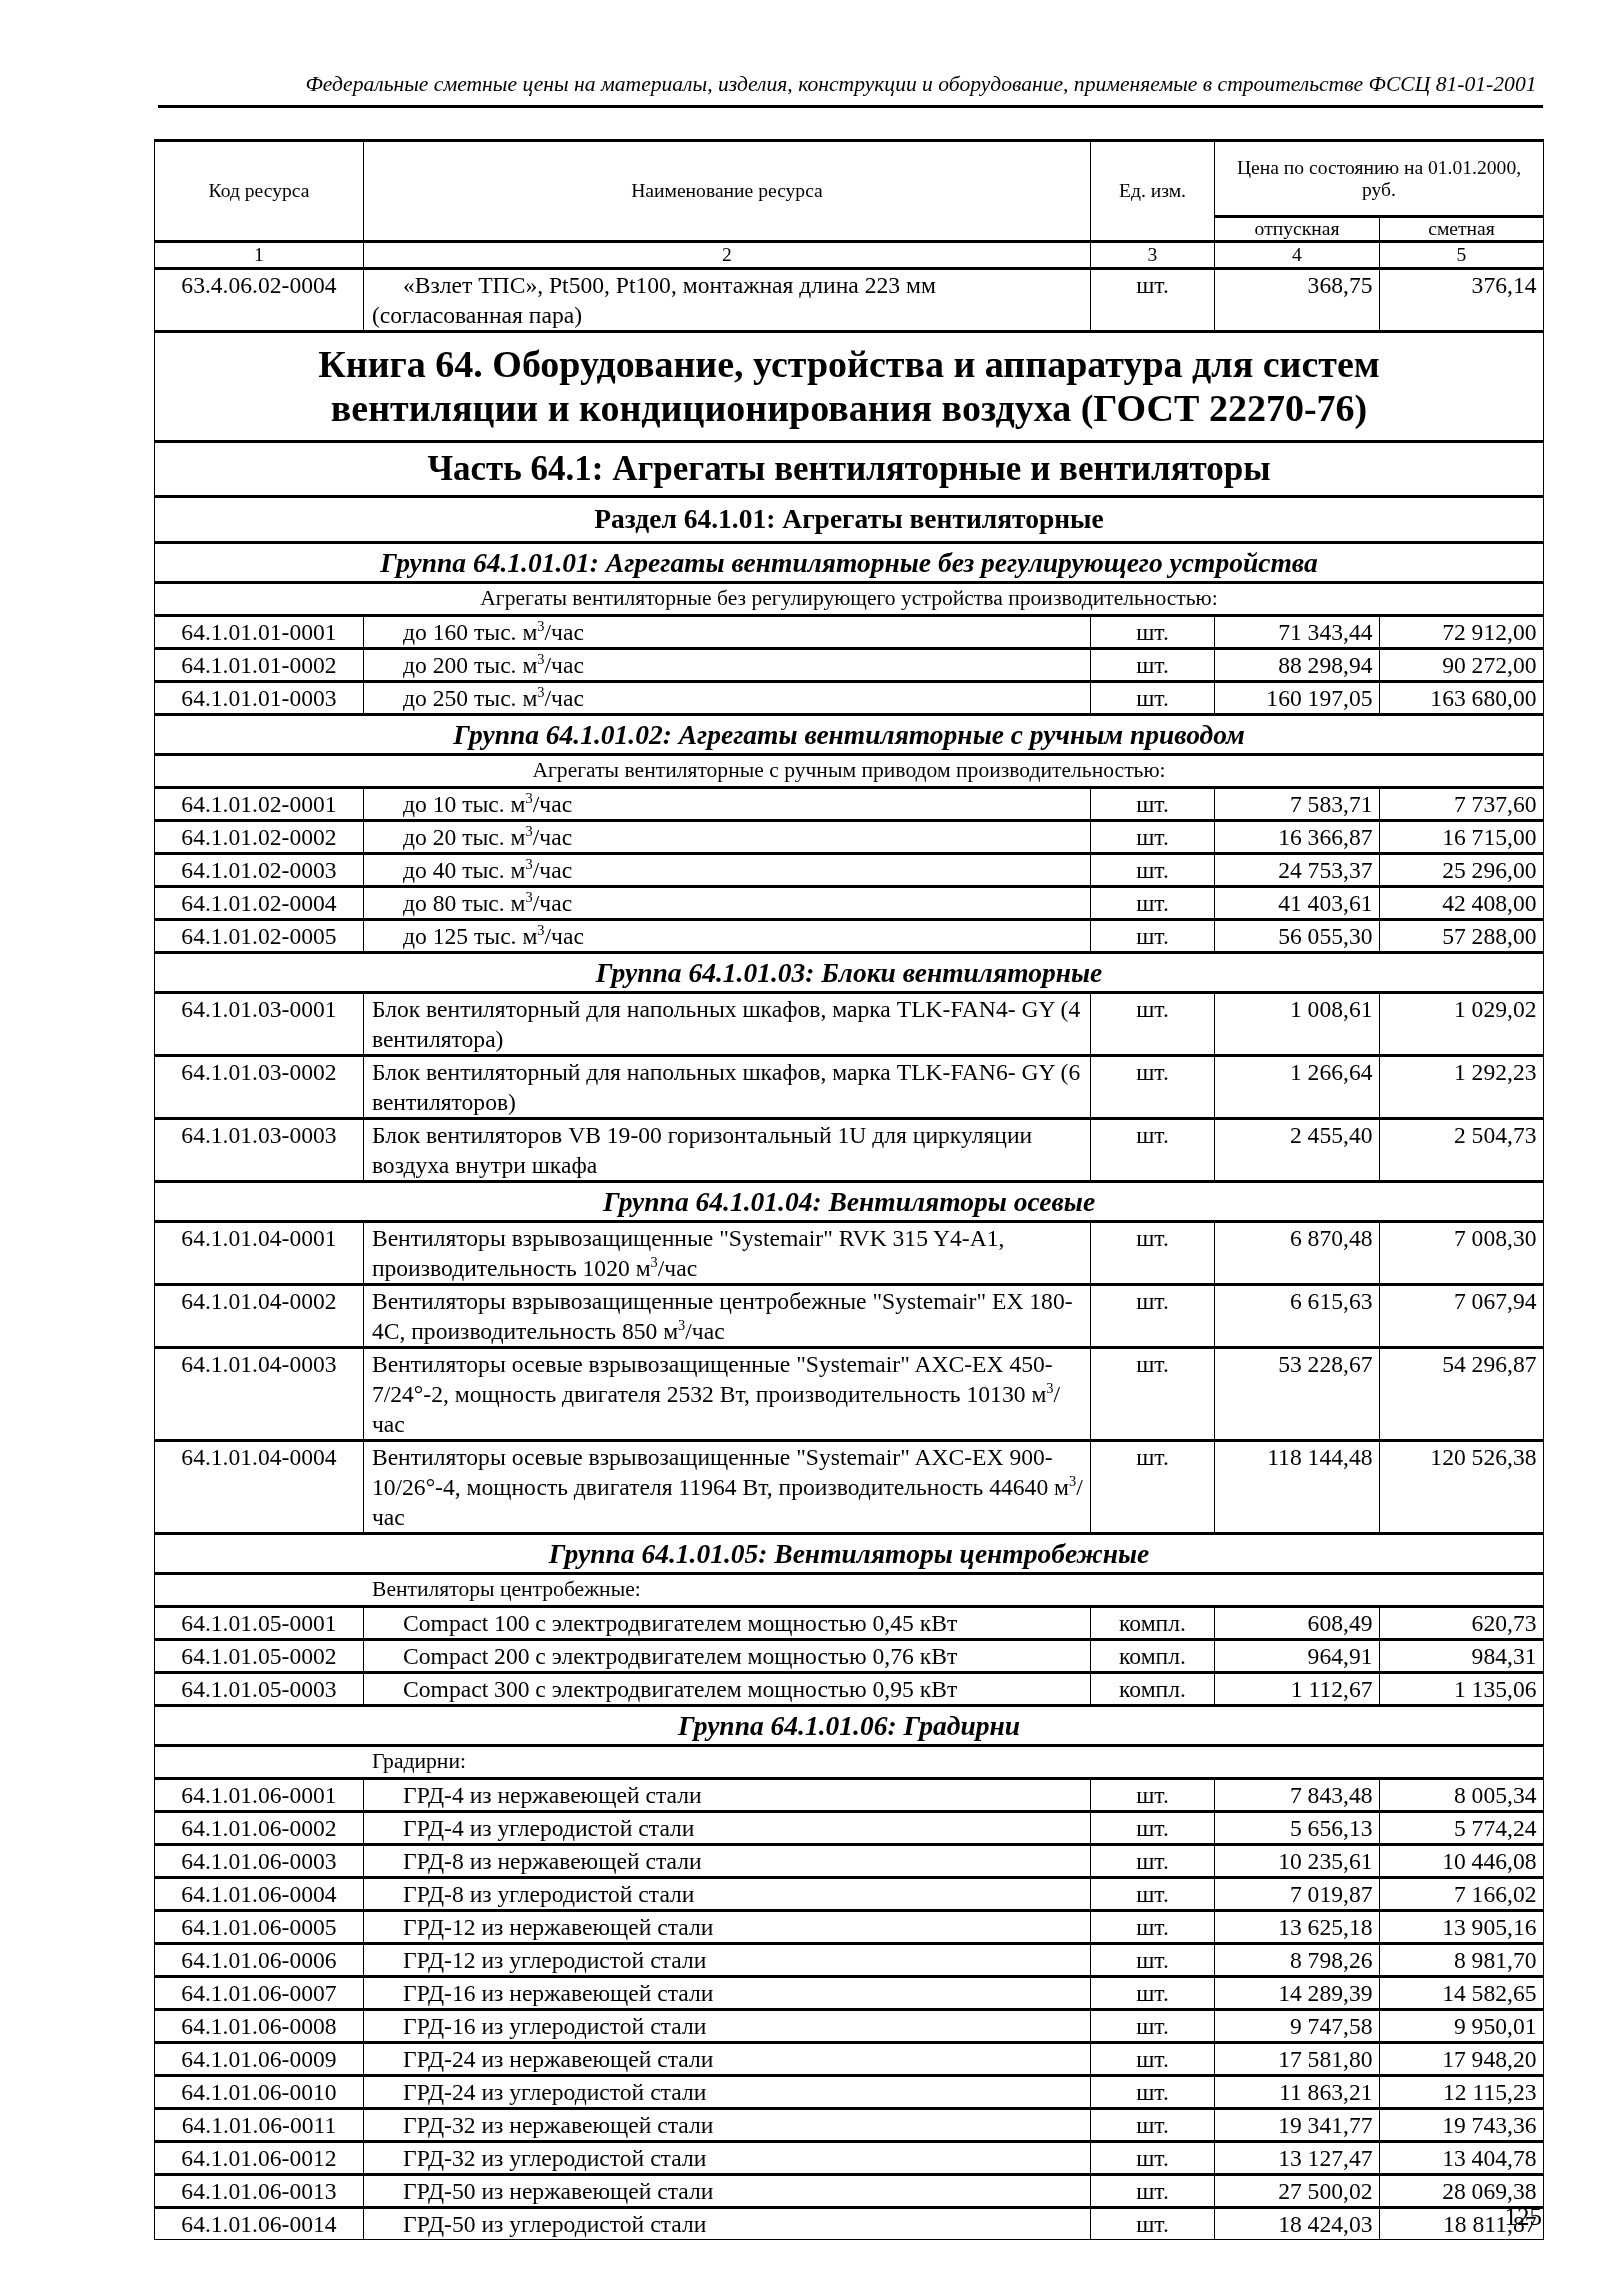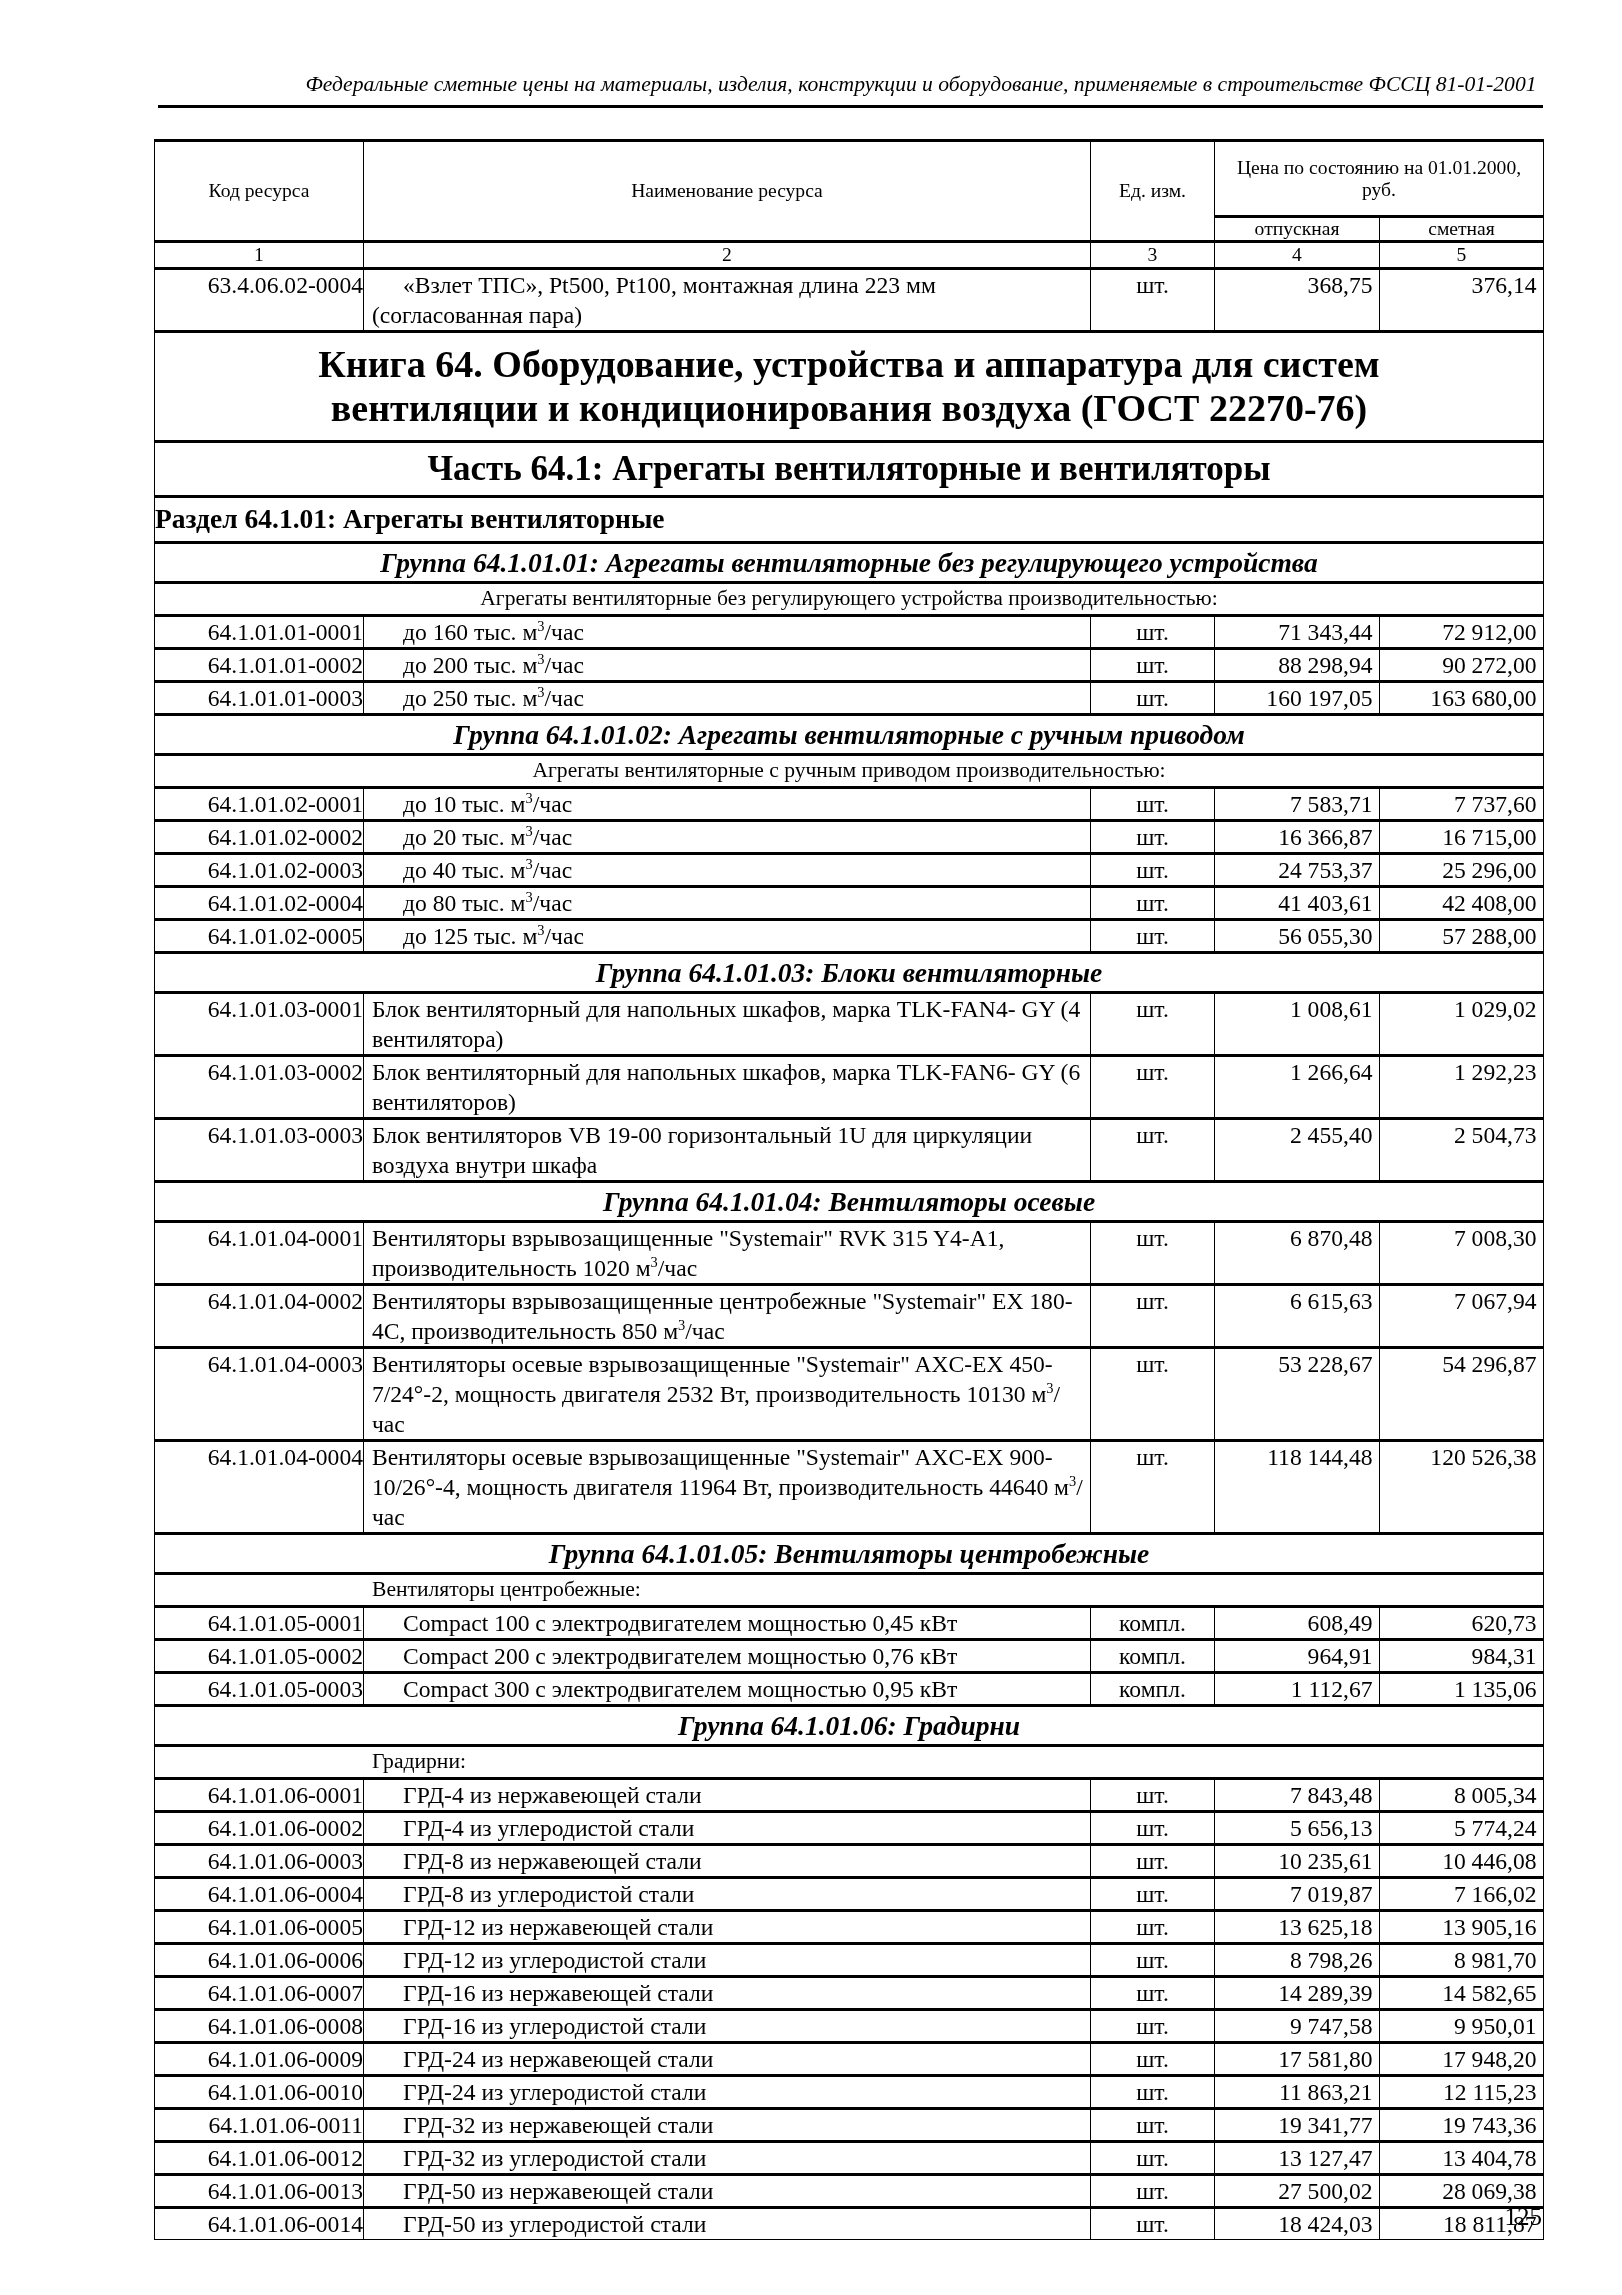--- a/index.html
+++ b/index.html
@@ -8,28 +8,28 @@
     font-style:italic; font-size:21.6px; text-align:right; line-height:33px; white-space:nowrap; }
   .running-header span { display:inline-block; padding-right:6.5px;margin-left:16px; }
   table.price { position:absolute; left:154px; top:139px; width:1389px; border-collapse:collapse; table-layout:fixed; font-size:23.6px; }
   table.price td, table.price th { border:1.3px solid #000; padding:0; vertical-align:top; }
   table.price tr { border-top:3.3px solid #000; }
   .c1 { width:209px; } .c2 { width:727px; } .c3 { width:124px; } .c4 { width:165px; } .c5 { width:164px; }
   th { font-weight:normal; font-size:19.6px; line-height:22px; vertical-align:middle !important; text-align:center; }
   tr.hdr1 th { height:73px;margin-left:32px; }
   tr.hdr2 th { height:22px; }
   tr.nums td { text-align:center; font-size:19.6px; line-height:23.6px; height:23.6px; vertical-align:middle; }
-  td.code { text-align:right; line-height:30px;margin-top:16px; }
+  td.code { text-align:center; line-height:30px;margin-top:16px; }
   td.name { padding-left:7.9px !important; line-height:30px; }
   td.name.indent { padding-left:39px !important; }
   td.unit { text-align:center; line-height:30px; }
   td.num { text-align:right; padding-right:6.5px !important; line-height:30px; }
   tr.book td { height:107px; font-weight:bold; font-size:38px; line-height:44px; text-align:center; vertical-align:middle; border-top:3.3px solid #000; }
   tr.part td { height:52px; font-weight:bold; font-size:35px; line-height:43px; text-align:center; vertical-align:middle; border-top:3.3px solid #000; }
-  tr.razdel td { height:43px; font-weight:bold; font-size:27.5px; line-height:34px; text-align:left; vertical-align:middle; border-top:3.3px solid #000; }
+  tr.razdel td { height:43px; font-weight:bold; font-size:27.5px; line-height:34px; text-align:center; vertical-align:middle; border-top:3.3px solid #000; }
   tr.group td { height:37px; font-weight:bold; font-size:27.5px; line-height:33px; text-align:center; vertical-align:middle; border-top:3.3px solid #000;font-style:italic; }
   tr.intro td { height:30px; font-size:21.6px; line-height:29px; vertical-align:middle; border-top:3.3px solid #000; }
   tr.intro td.center-intro { text-align:center; }
   tr.intro td.left-intro { padding-left:217px !important; text-align:left; }
   tr.data td { border-top:3.3px solid #000; }
   sup { font-size:14.4px; line-height:0; vertical-align:super; }
   .page-number { position:absolute; right:81px; top:2203px; font-size:25px; }
 </style>
 </head>
 <body>

